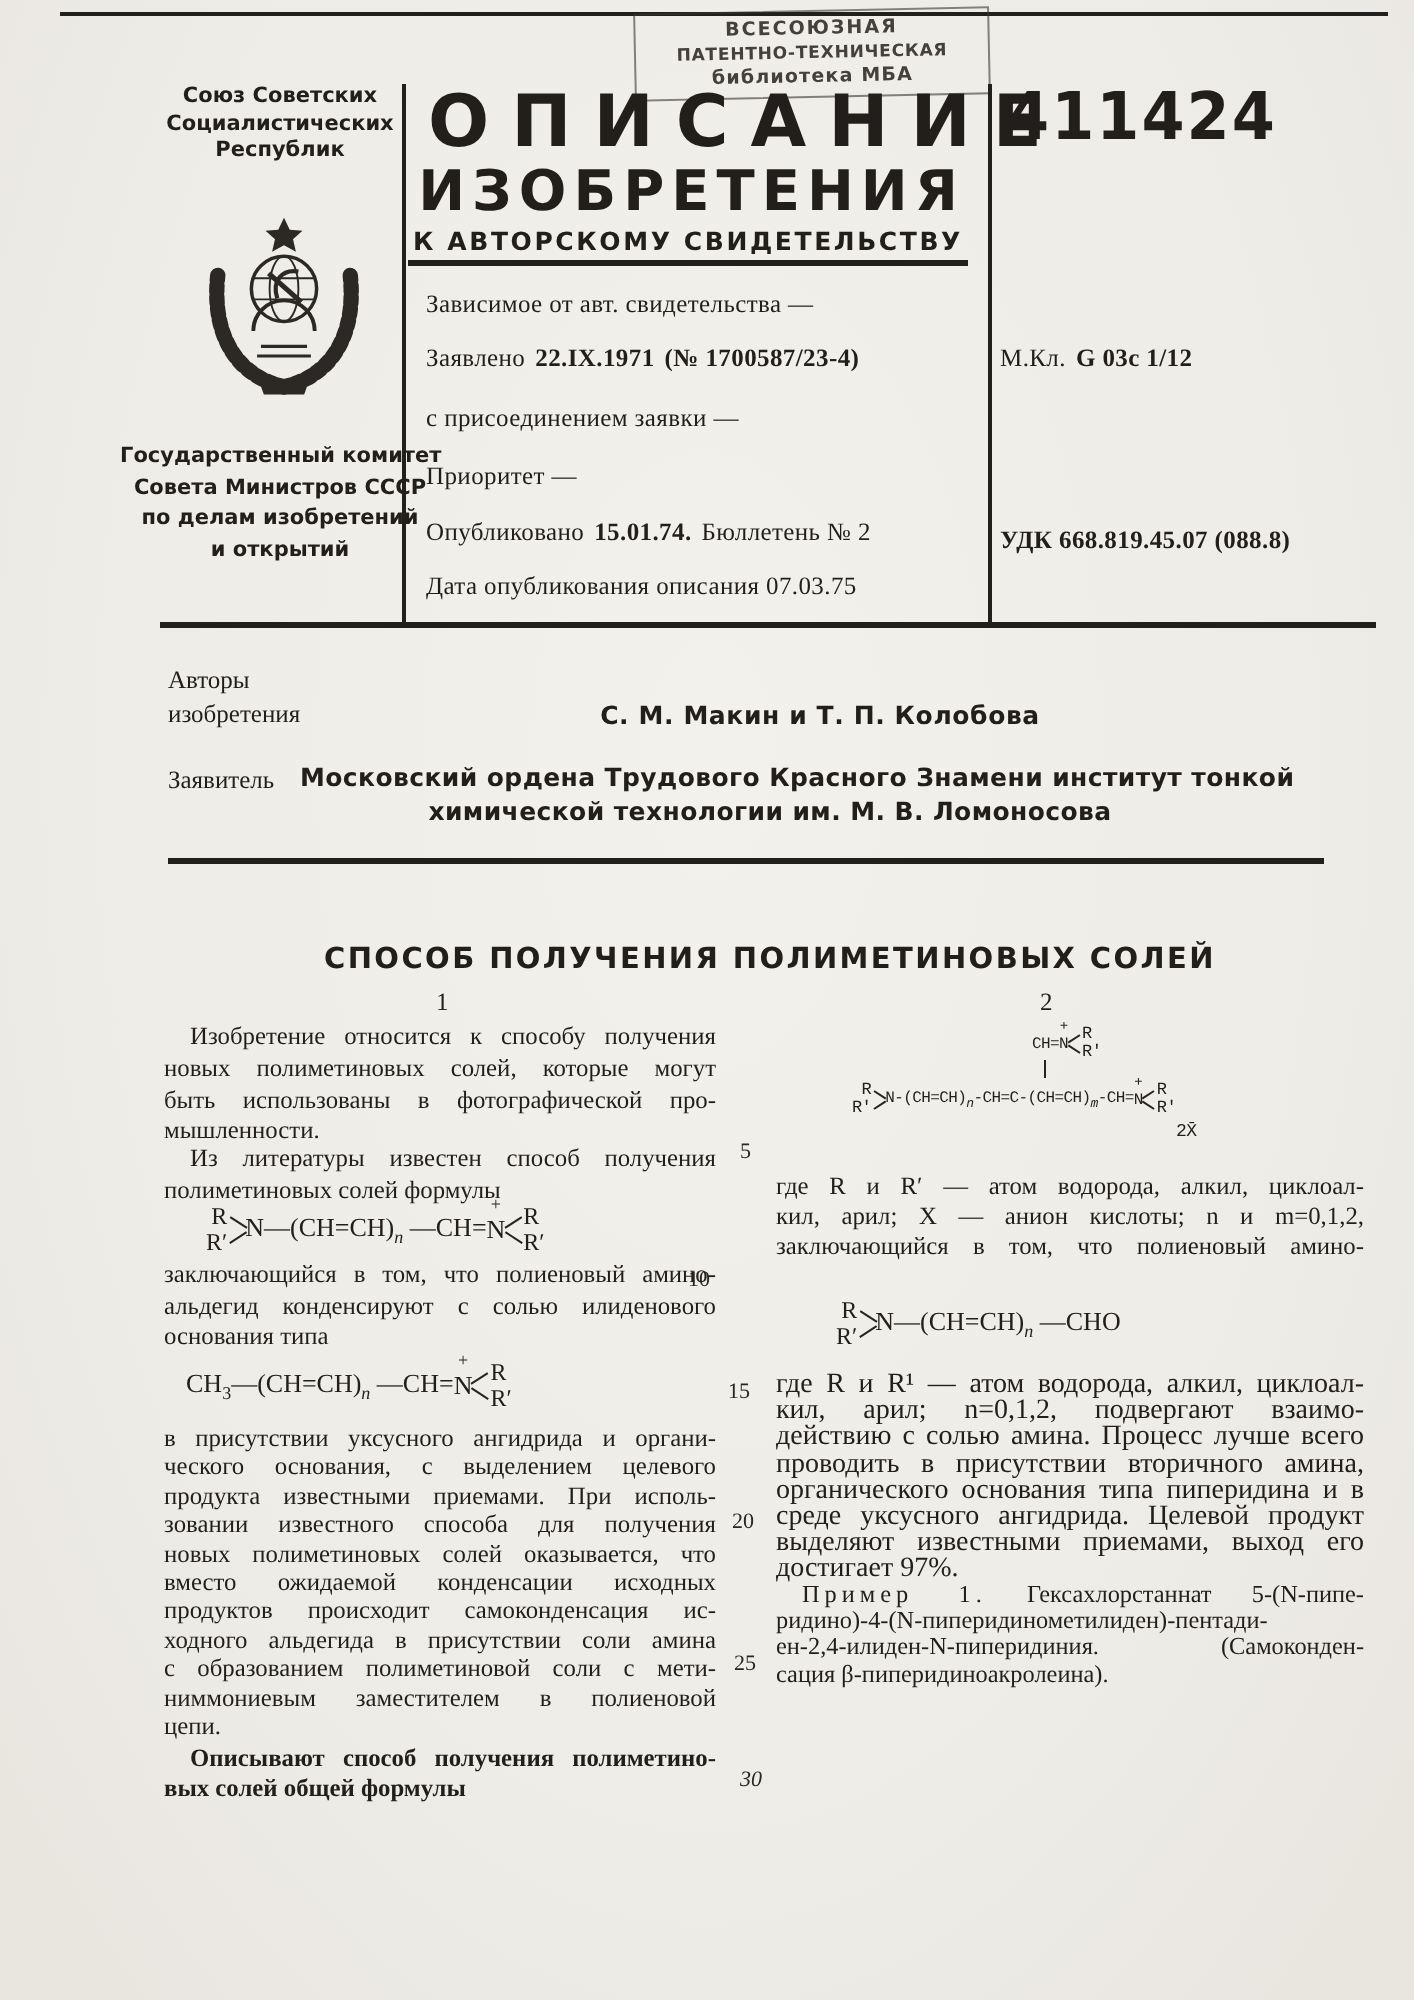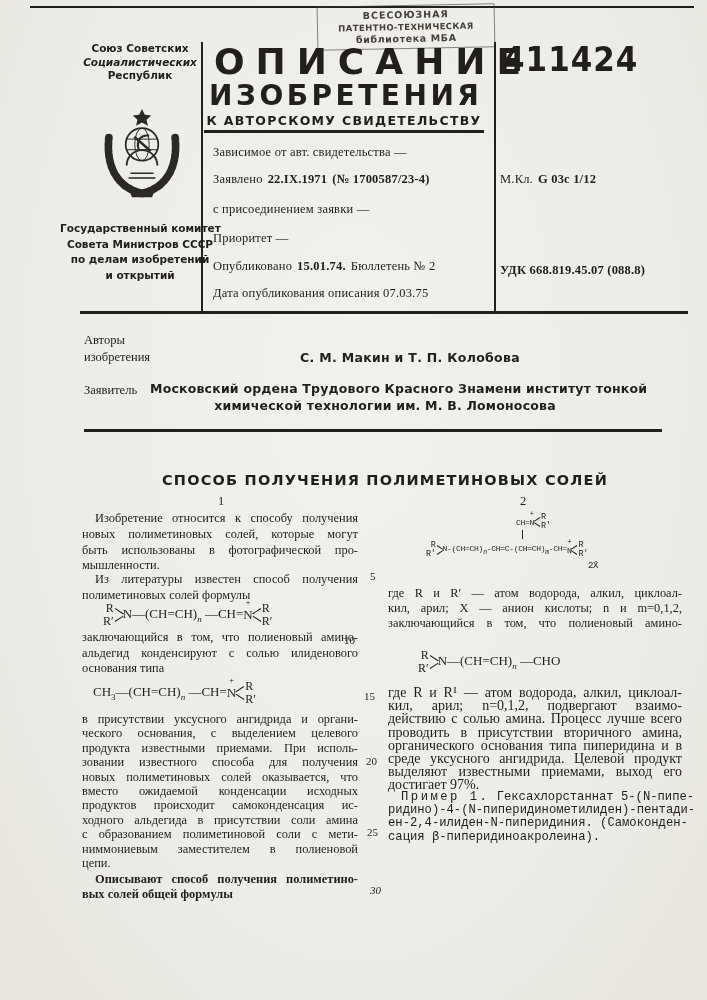--- a/index.html
+++ b/index.html
@@ -60,21 +60,21 @@
   <div class="rule" style="left:30px;top:6px;width:664px;height:2px;"></div>
 
   <div class="stamp">
     <span class="s1">ВСЕСОЮЗНАЯ</span>
     <span class="s2">ПАТЕНТНО-ТЕХНИЧЕСКАЯ</span>
     <span class="s3">библиотека МБА</span>
   </div>
 
   <div class="abs sans ctr" style="left:58px;top:42px;width:164px;font-weight:bold;font-size:10.5px;line-height:13.5px;">
     <span class="ln end" style="text-align:center;text-align-last:center;">Союз Советских</span>
-    <span class="ln end" style="text-align:center;text-align-last:center;font-style:italic;">Социалистических</span>
+    <span class="ln end" style="text-align:center;text-align-last:center;">Социалистических</span>
     <span class="ln end" style="text-align:center;text-align-last:center;">Республик</span>
   </div>
 
   <svg class="abs" style="left:94px;top:104px;" width="96" height="100" viewBox="0 0 100 100">
     <g stroke="#2b2825" fill="none">
       <path d="M50 91 C27 86 12 66 15.5 33" stroke-width="8" stroke-dasharray="3.5 2.5" stroke-linecap="round"></path>
       <path d="M50 91 C73 86 88 66 84.5 33" stroke-width="8" stroke-dasharray="3.5 2.5" stroke-linecap="round"></path>
       <circle cx="50" cy="40" r="17" stroke-width="1.8"></circle>
       <ellipse cx="50" cy="40" rx="7.5" ry="17" stroke-width="1"></ellipse>
       <path d="M33.5 34.5 H66.5 M33.5 45.5 H66.5" stroke-width="1"></path>
@@ -262,20 +262,20 @@
     <span class="ln">где R и R¹ — атом водорода, алкил, циклоал-</span>
     <span class="ln">кил, арил; n=0,1,2, подвергают взаимо-</span>
     <span class="ln">действию с солью амина. Процесс лучше всего</span>
     <span class="ln">проводить в присутствии вторичного амина,</span>
     <span class="ln">органического основания типа пиперидина и в</span>
     <span class="ln">среде уксусного ангидрида. Целевой продукт</span>
     <span class="ln">выделяют известными приемами, выход его</span>
     <span class="ln end">достигает 97%.</span>
   </div>
 
-  <div class="para col2" style="left:388px;top:791px;font-size:12.2px;line-height:13.2px;font-family:Liberation Mono, monospace;">
+  <div class="para col2" style="left:388px;top:791px;font-size:12.2px;line-height:13.2px;">
     <span class="ln ind"><span style="letter-spacing:2.5px;">Пример 1.</span> <span>Гексахлорстаннат 5-(N-пипе-</span></span>
     <span class="ln">ридино)-4-(N-пиперидинометилиден)-пентади-</span>
     <span class="ln">ен-2,4-илиден-N-пиперидиния. (Самоконден-</span>
     <span class="ln end">сация β-пиперидиноакролеина).</span>
   </div>
 
 </div>
 
 </body></html>

